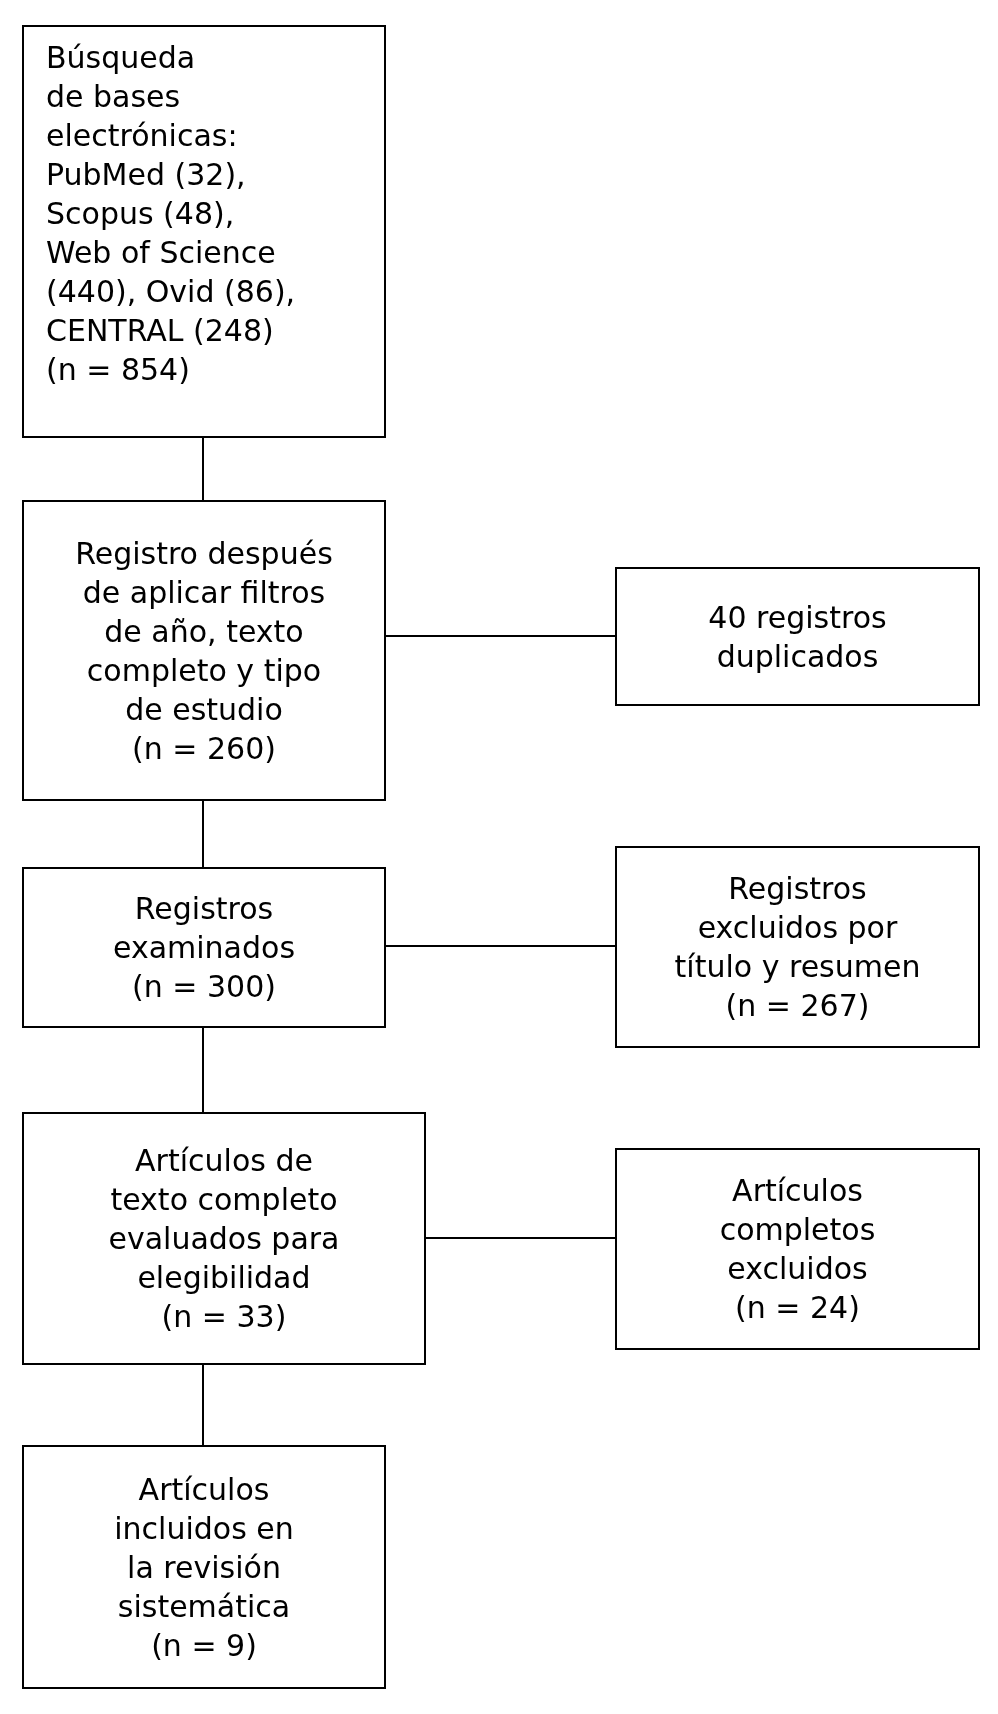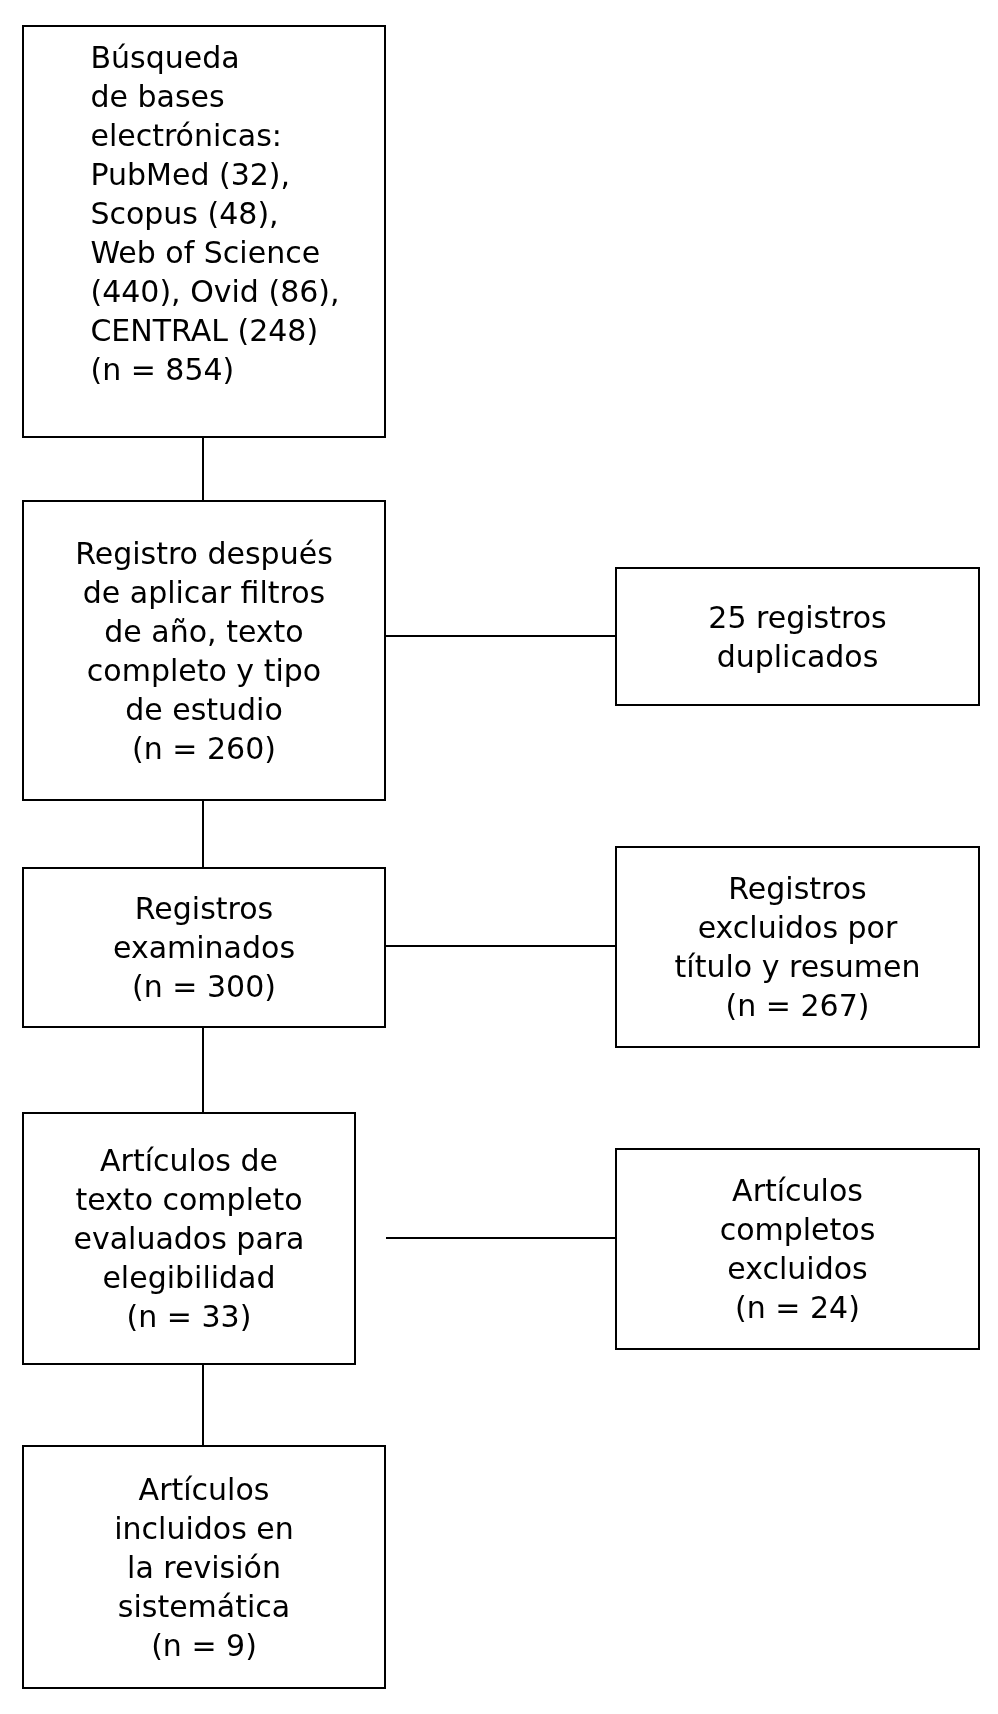--- a/index.html
+++ b/index.html
@@ -30,21 +30,21 @@
   .node .txt {
     display: block;
     white-space: pre-line;
     font-size: 30px;
     line-height: 39px;
     letter-spacing: 0px;
     color: #000000;
   }
   
   .node.center .txt { text-align: center; }
-  .node.leftalign { align-items: flex-start; justify-content: center; }
+  .node.leftalign { align-items: flex-start; justify-content: flex-start; }
   .node.leftalign .txt { text-align: left; padding: 11px 0 0 22px; }
 
   .conn {
     position: absolute;
     background: #000000;
   }
   .conn.v { width: 2px; }
   .conn.h { height: 2px; }
 </style>
 </head>
@@ -81,38 +81,38 @@
   <div class="node center" style="left:22px; top:500px; width:364px; height:301px;">
     <span class="txt">Registro después
 de aplicar filtros
 de año, texto
 completo y tipo
 de estudio
 (n = 260)</span>
   </div>
 
   <div class="node center" style="left:615px; top:567px; width:365px; height:139px;">
-    <span class="txt">25 registros
+    <span class="txt">40 registros
 duplicados</span>
   </div>
 
   <div class="node center" style="left:22px; top:867px; width:364px; height:161px;">
     <span class="txt">Registros
 examinados
 (n = 300)</span>
   </div>
 
   <div class="node center" style="left:615px; top:846px; width:365px; height:202px;">
     <span class="txt">Registros
 excluidos por
 título y resumen
 (n = 267)</span>
   </div>
 
-  <div class="node center" style="left:22px; top:1112px; width:334px; height:253px;">
+  <div class="node center" style="left:22px; top:1112px; width:404px; height:253px;">
     <span class="txt">Artículos de
 texto completo
 evaluados para
 elegibilidad
 (n = 33)</span>
   </div>
 
   <div class="node center" style="left:615px; top:1148px; width:365px; height:202px;">
     <span class="txt">Artículos
 completos

